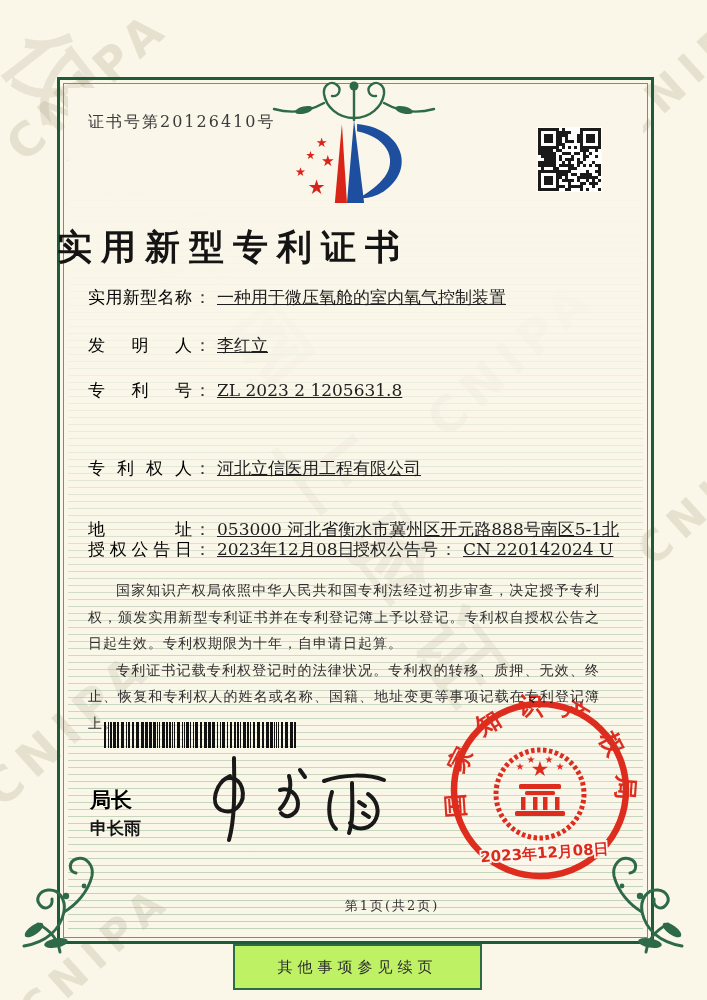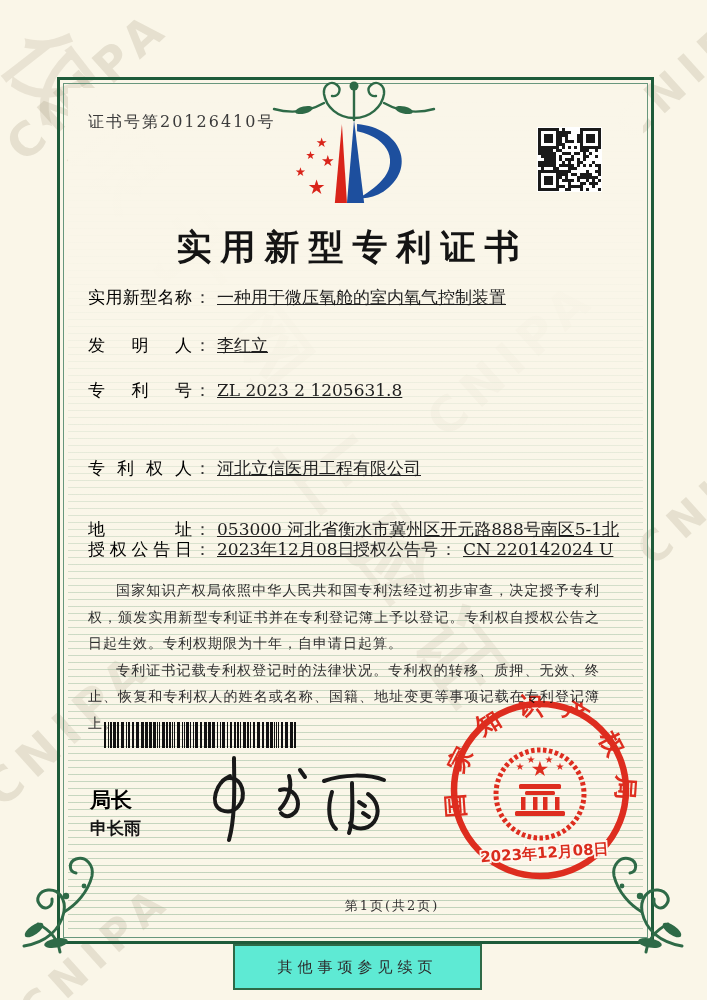--- a/index.html
+++ b/index.html
@@ -33,21 +33,21 @@
     background:linear-gradient(180deg,#faf6e9 0%,rgba(250,246,233,0.96) 22%,
       rgba(250,246,233,0.72) 42%, rgba(250,246,233,0.30) 62%, rgba(250,246,233,0.08) 100%);}
 
   .ornament{position:absolute;z-index:3;}
 
   
   .content{position:absolute;inset:0;z-index:4;}
   .cert-no{position:absolute;left:88px;top:112px;font-size:16px;letter-spacing:2px;color:#3b3b3b;}
   .logo{position:absolute;left:278px;top:114px;}
   .qr{position:absolute;left:537px;top:127px;}
-  .title{position:absolute;left:57px;top:224px;width:591px;text-align:center;
+  .title{position:absolute;left:57px;top:224px;width:591px;
          font-size:35px;font-weight:600;letter-spacing:9px;color:#141414;}
 
   .frow{position:absolute;left:88px;width:535px;font-size:17px;color:#222;white-space:nowrap;}
   .flabel{display:inline-block;width:104px;text-align:justify;text-align-last:justify;color:#000000;vertical-align:top;}
   .fcolon{color:#343434;margin:0 6px 0 2px;}
   .fvalue{color:#1f1f1f;text-decoration:underline;}
   .gpair2{position:absolute;left:265px;top:0;}
 
   .paras{position:absolute;left:88px;top:577px;width:512px;color:#2f2f2f;}
   .paras p{margin:0;font-size:14px;line-height:1.9;letter-spacing:1px;text-indent:2em;text-align:justify;}
@@ -57,21 +57,21 @@
                 font-family:Liberation Mono, monospace;}
   .signer-name{position:absolute;left:90px;top:817px;font-size:17px;font-weight:600;color:#151515;
                font-family:"DejaVu Sans","Liberation Sans",sans-serif;}
   .signature{position:absolute;left:196px;top:750px;}
 
   .seal{position:absolute;left:442px;top:692px;opacity:0.94;mix-blend-mode:multiply;}
 
   .page-no{position:absolute;left:57px;top:897px;width:670px;text-align:center;
            font-size:13px;letter-spacing:2px;color:#333;}
   .footer-box{position:absolute;left:233px;top:944px;width:245px;height:42px;border:2px solid #2e6a47;
-              background:#5eead4;display:flex;align-items:center;justify-content:center;z-index:4;}
+              background:#bef264;display:flex;align-items:center;justify-content:center;z-index:4;}
   .footer-box span{font-size:15px;letter-spacing:5px;color:#2c2c2c;}
 </style>
 </head>
 <body>
 
 <div class="page">
 
   <div class="wm">
     <div class="wm-cn wm-run1">仅限于网</div>
     <div class="wm-cn wm-run2">上验</div>

